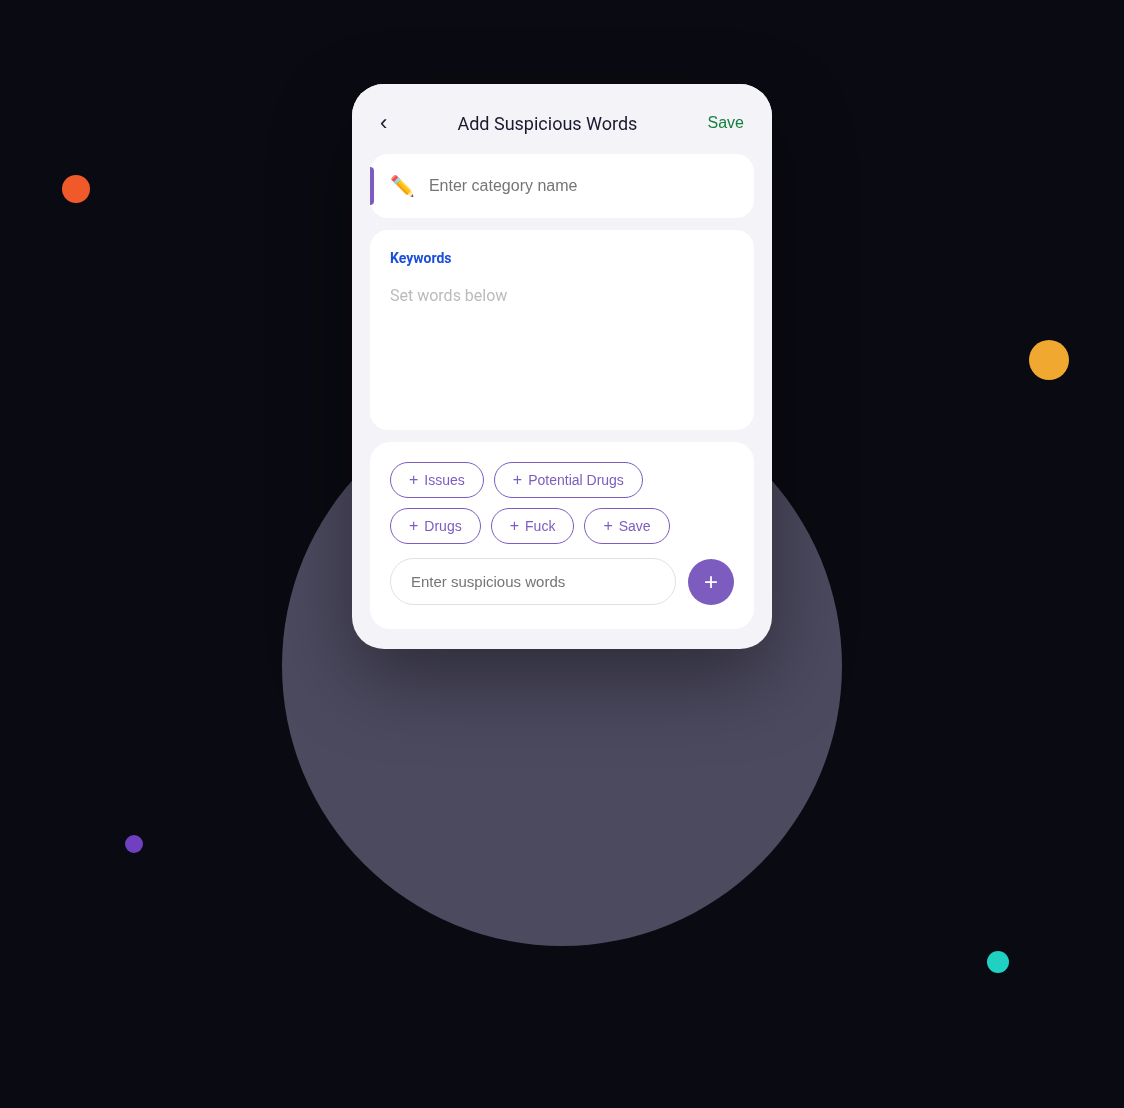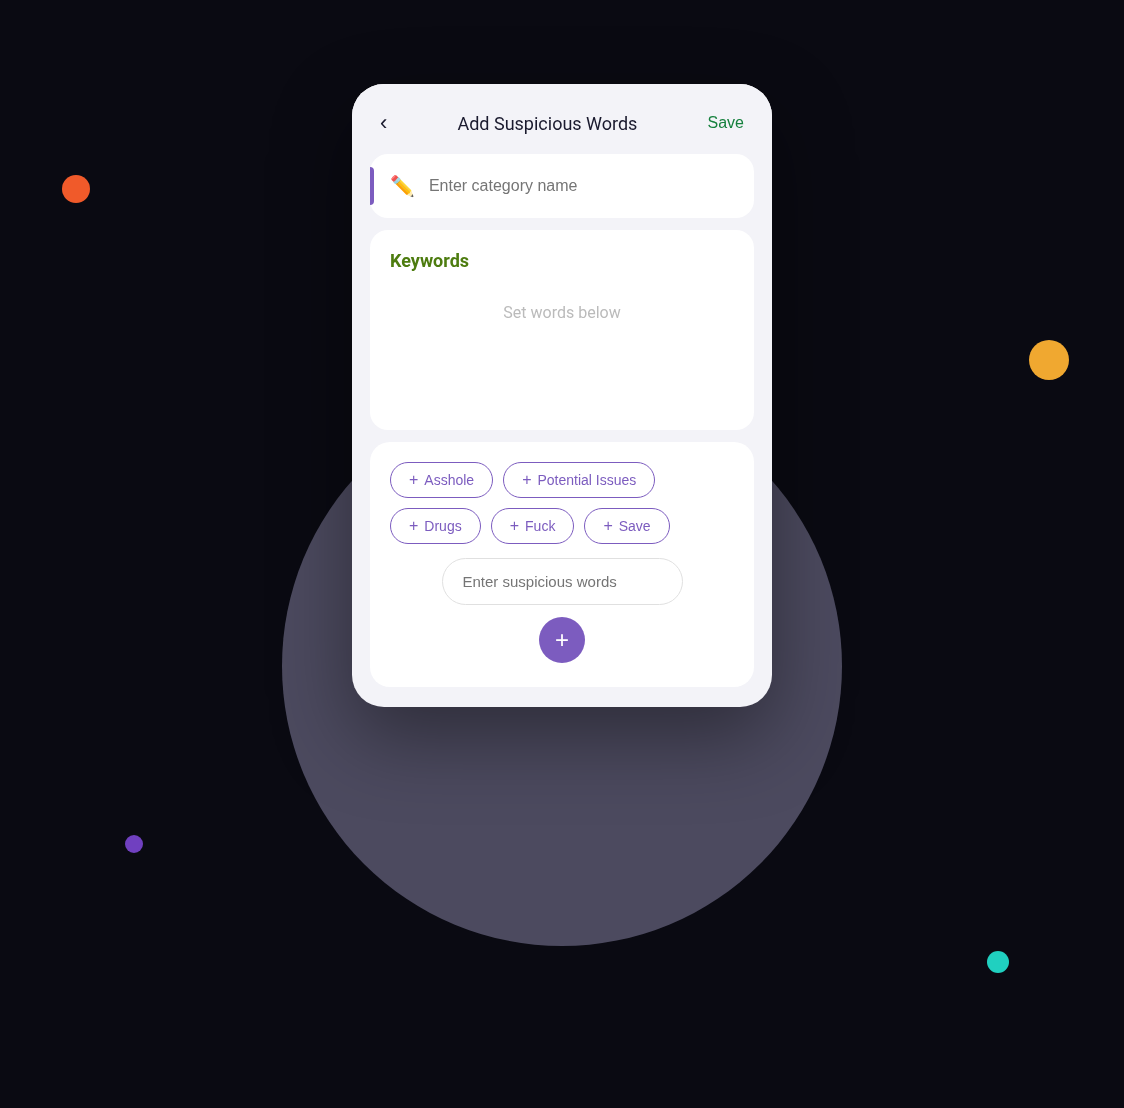--- a/index.html
+++ b/index.html
@@ -133,30 +133,29 @@
     
     .keywords-card {
       margin: 0 18px 12px;
       background: #ffffff;
       border-radius: 18px;
       padding: 20px 20px 40px;
       min-height: 200px;
     }
 
     .keywords-title {
-      font-size: 18px;
+      font-size: 14px;
       font-weight: 700;
-      color: #4d7c0f;
-      margin-bottom: 32px;
+      color: #1d4ed8;
+      margin-bottom: 20px;
     }
 
     .keywords-placeholder {
       font-size: 16px;
       color: #bbb;
-      text-align: center;
       margin-top: 20px;
     }
 
     
     .bottom-panel {
       margin: 8px 18px 0;
       background: #ffffff;
       border-radius: 20px;
       padding: 20px 20px 24px;
     }
@@ -188,21 +187,20 @@
       font-size: 16px;
       font-weight: 400;
     }
 
     
     .input-row {
       display: flex;
       align-items: center;
       gap: 12px;
       margin-top: 14px;
-      flex-direction: column;
     }
 
     .suspicious-input {
       flex: 1;
       border: 1.5px solid #e0e0e0;
       border-radius: 50px;
       padding: 14px 20px;
       font-size: 15px;
       color: #999;
       outline: none;
@@ -252,25 +250,25 @@
     <div class="keywords-card">
       <div class="keywords-title">Keywords</div>
       <div class="keywords-placeholder">Set words below</div>
     </div>
 
     <div class="bottom-panel">
 
       <div class="tags-row">
         <button class="tag-chip">
           <span class="tag-plus">+</span>
-          <span>Asshole</span>
-        </button>
-        <button class="tag-chip">
-          <span class="tag-plus">+</span>
-          <span>Potential Issues</span>
+          <span>Issues</span>
+        </button>
+        <button class="tag-chip">
+          <span class="tag-plus">+</span>
+          <span>Potential Drugs</span>
         </button>
         <button class="tag-chip">
           <span class="tag-plus">+</span>
           <span>Drugs</span>
         </button>
         <button class="tag-chip">
           <span class="tag-plus">+</span>
           <span>Fuck</span>
         </button>
         <button class="tag-chip">

